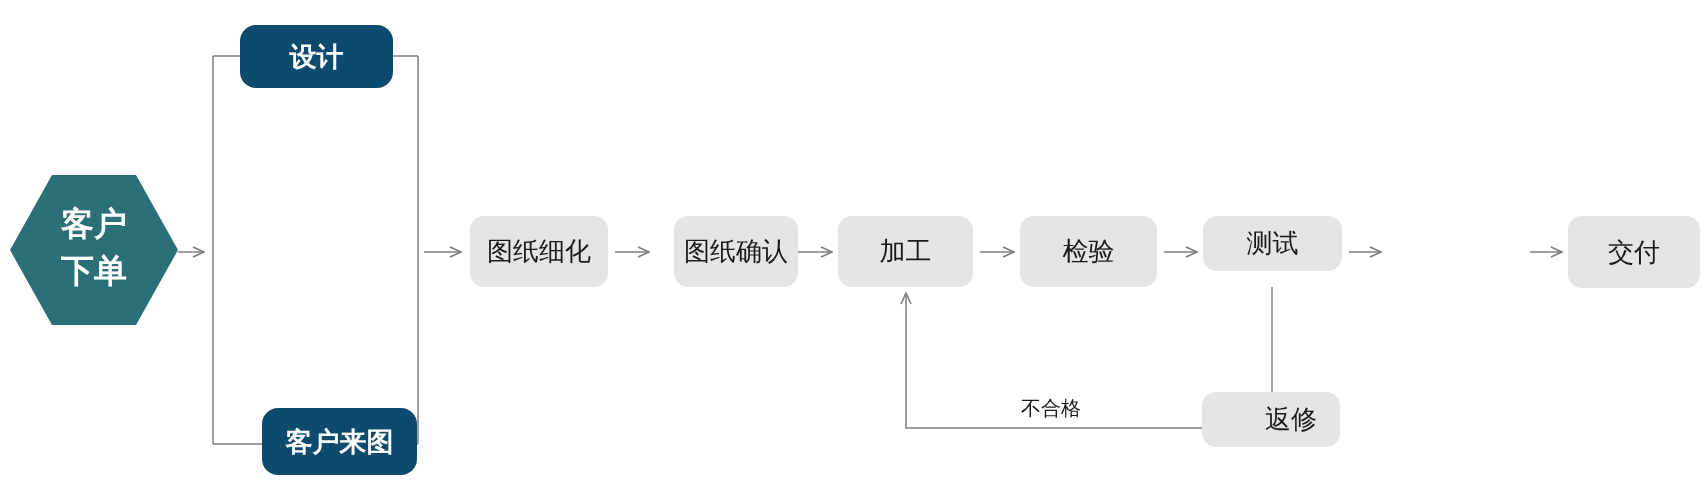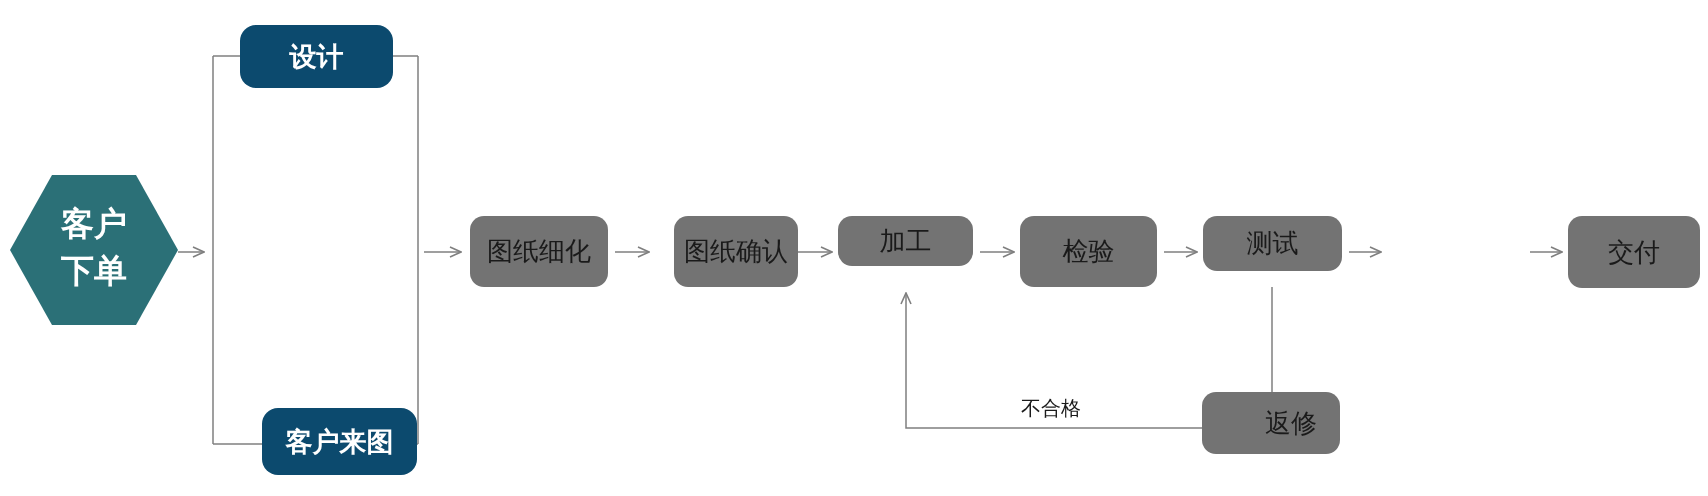--- a/index.html
+++ b/index.html
@@ -30,21 +30,21 @@
     clip-path: polygon(0% 50%, 25% 0%, 75% 0%, 100% 50%, 75% 100%, 25% 100%);
   }
   .branch-box {
     background: #0c4a6e;
     color: #ffffff;
     font-weight: bold;
     font-size: 27px;
     border-radius: 16px;
   }
   .process-box {
-    background: #737373;
+    background: #e5e5e5;
     color: #1a1a1a;
     font-size: 26px;
     border-radius: 14px;
   }
   .edge-label {
     position: absolute;
     font-size: 20px;
     color: #1a1a1a;
     white-space: nowrap;
   }
@@ -82,26 +82,26 @@
 下单</div>
 
   <div class="node branch-box" style="left:240px; top:25px; width:153px; height:63px;">设计</div>
 
   <div class="node branch-box" style="left:238px; top:408px; width:155px; height:67px;margin-left:24px;">客户来图</div>
 
   <div class="node process-box" style="left:470px; top:216px; width:138px; height:71px;">图纸细化</div>
 
   <div class="node process-box" style="left:674px; top:216px; width:124px; height:71px;">图纸确认</div>
 
-  <div class="node process-box" style="left:838px; top:216px; width:135px; height:50px;">加工</div>
+  <div class="node process-box" style="left:838px; top:216px; width:135px; height:71px;">加工</div>
 
   <div class="node process-box" style="left:1020px; top:216px; width:137px; height:71px;">检验</div>
 
   <div class="node process-box" style="left:1203px; top:216px; width:139px; height:55px;">测试</div>
 
 
   <div class="node process-box" style="left:1568px; top:216px; width:132px; height:72px;">交付</div>
 
-  <div class="node process-box" style="left:1202px; top:392px; width:138px; height:62px;padding-left:40px;">返修</div>
+  <div class="node process-box" style="left:1202px; top:392px; width:138px; height:55px;padding-left:40px;">返修</div>
 
   <div class="edge-label" style="left:1021px; top:395px;">不合格</div>
 
 </div>
 
 </body></html>

